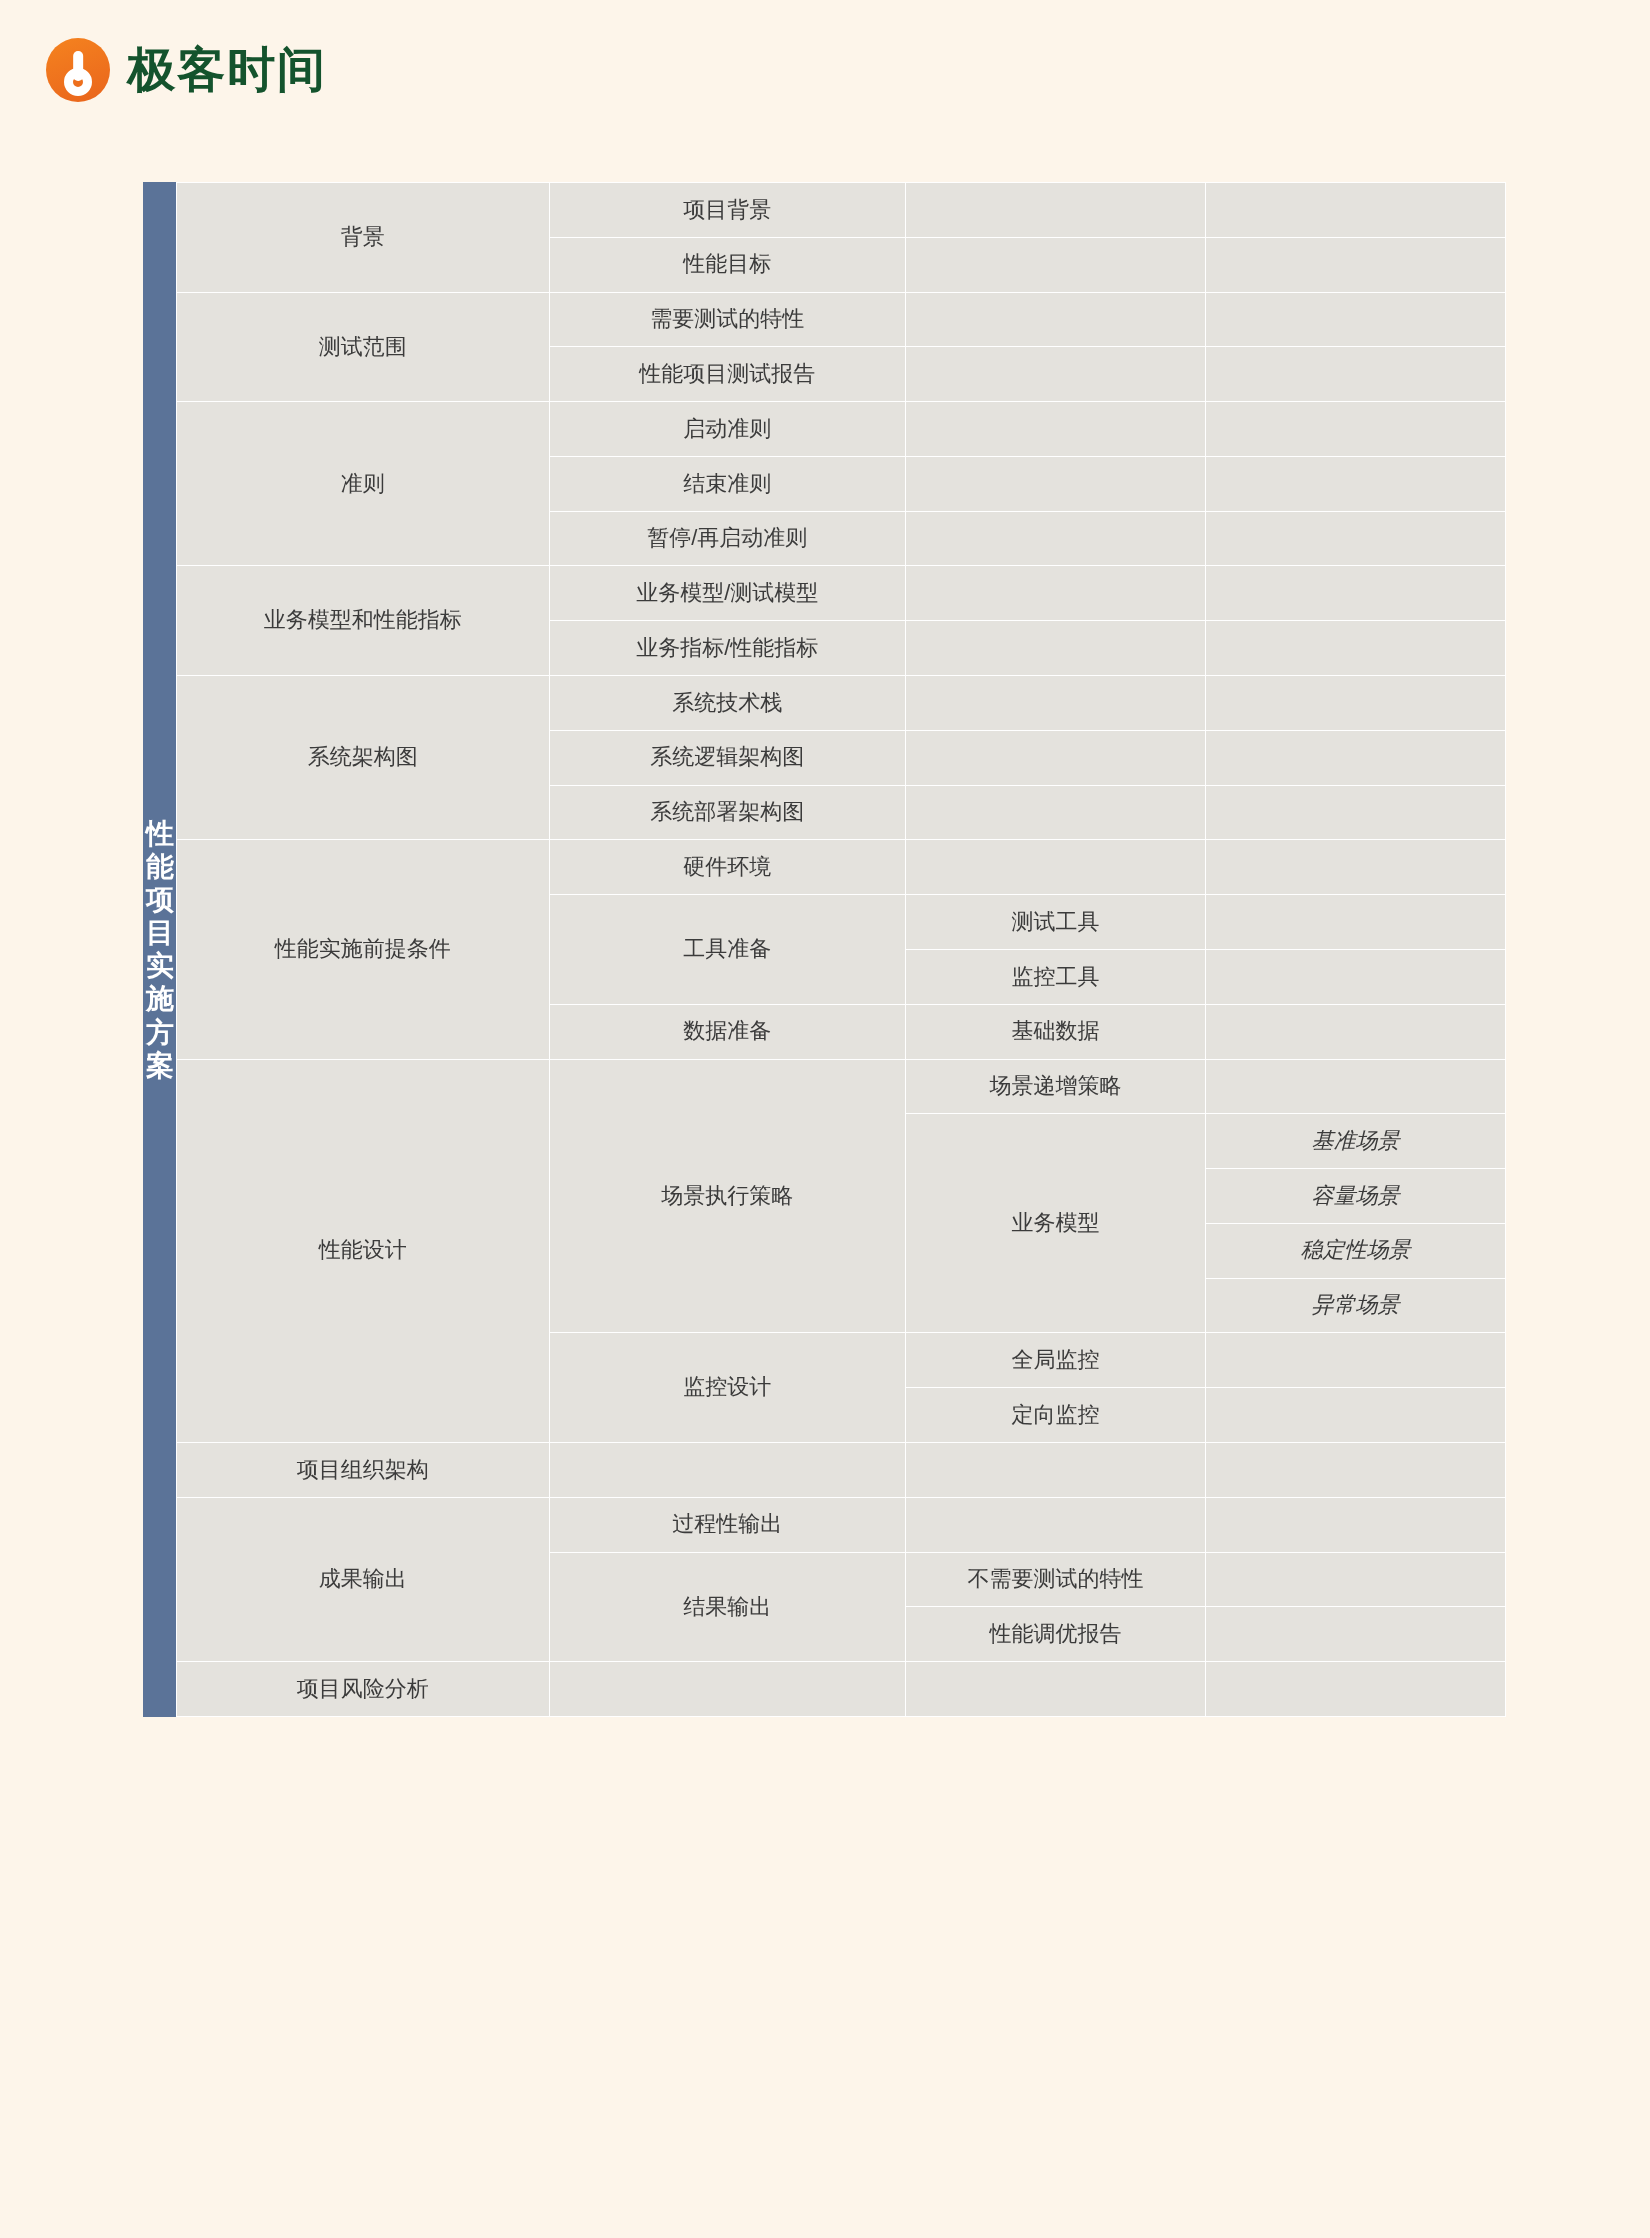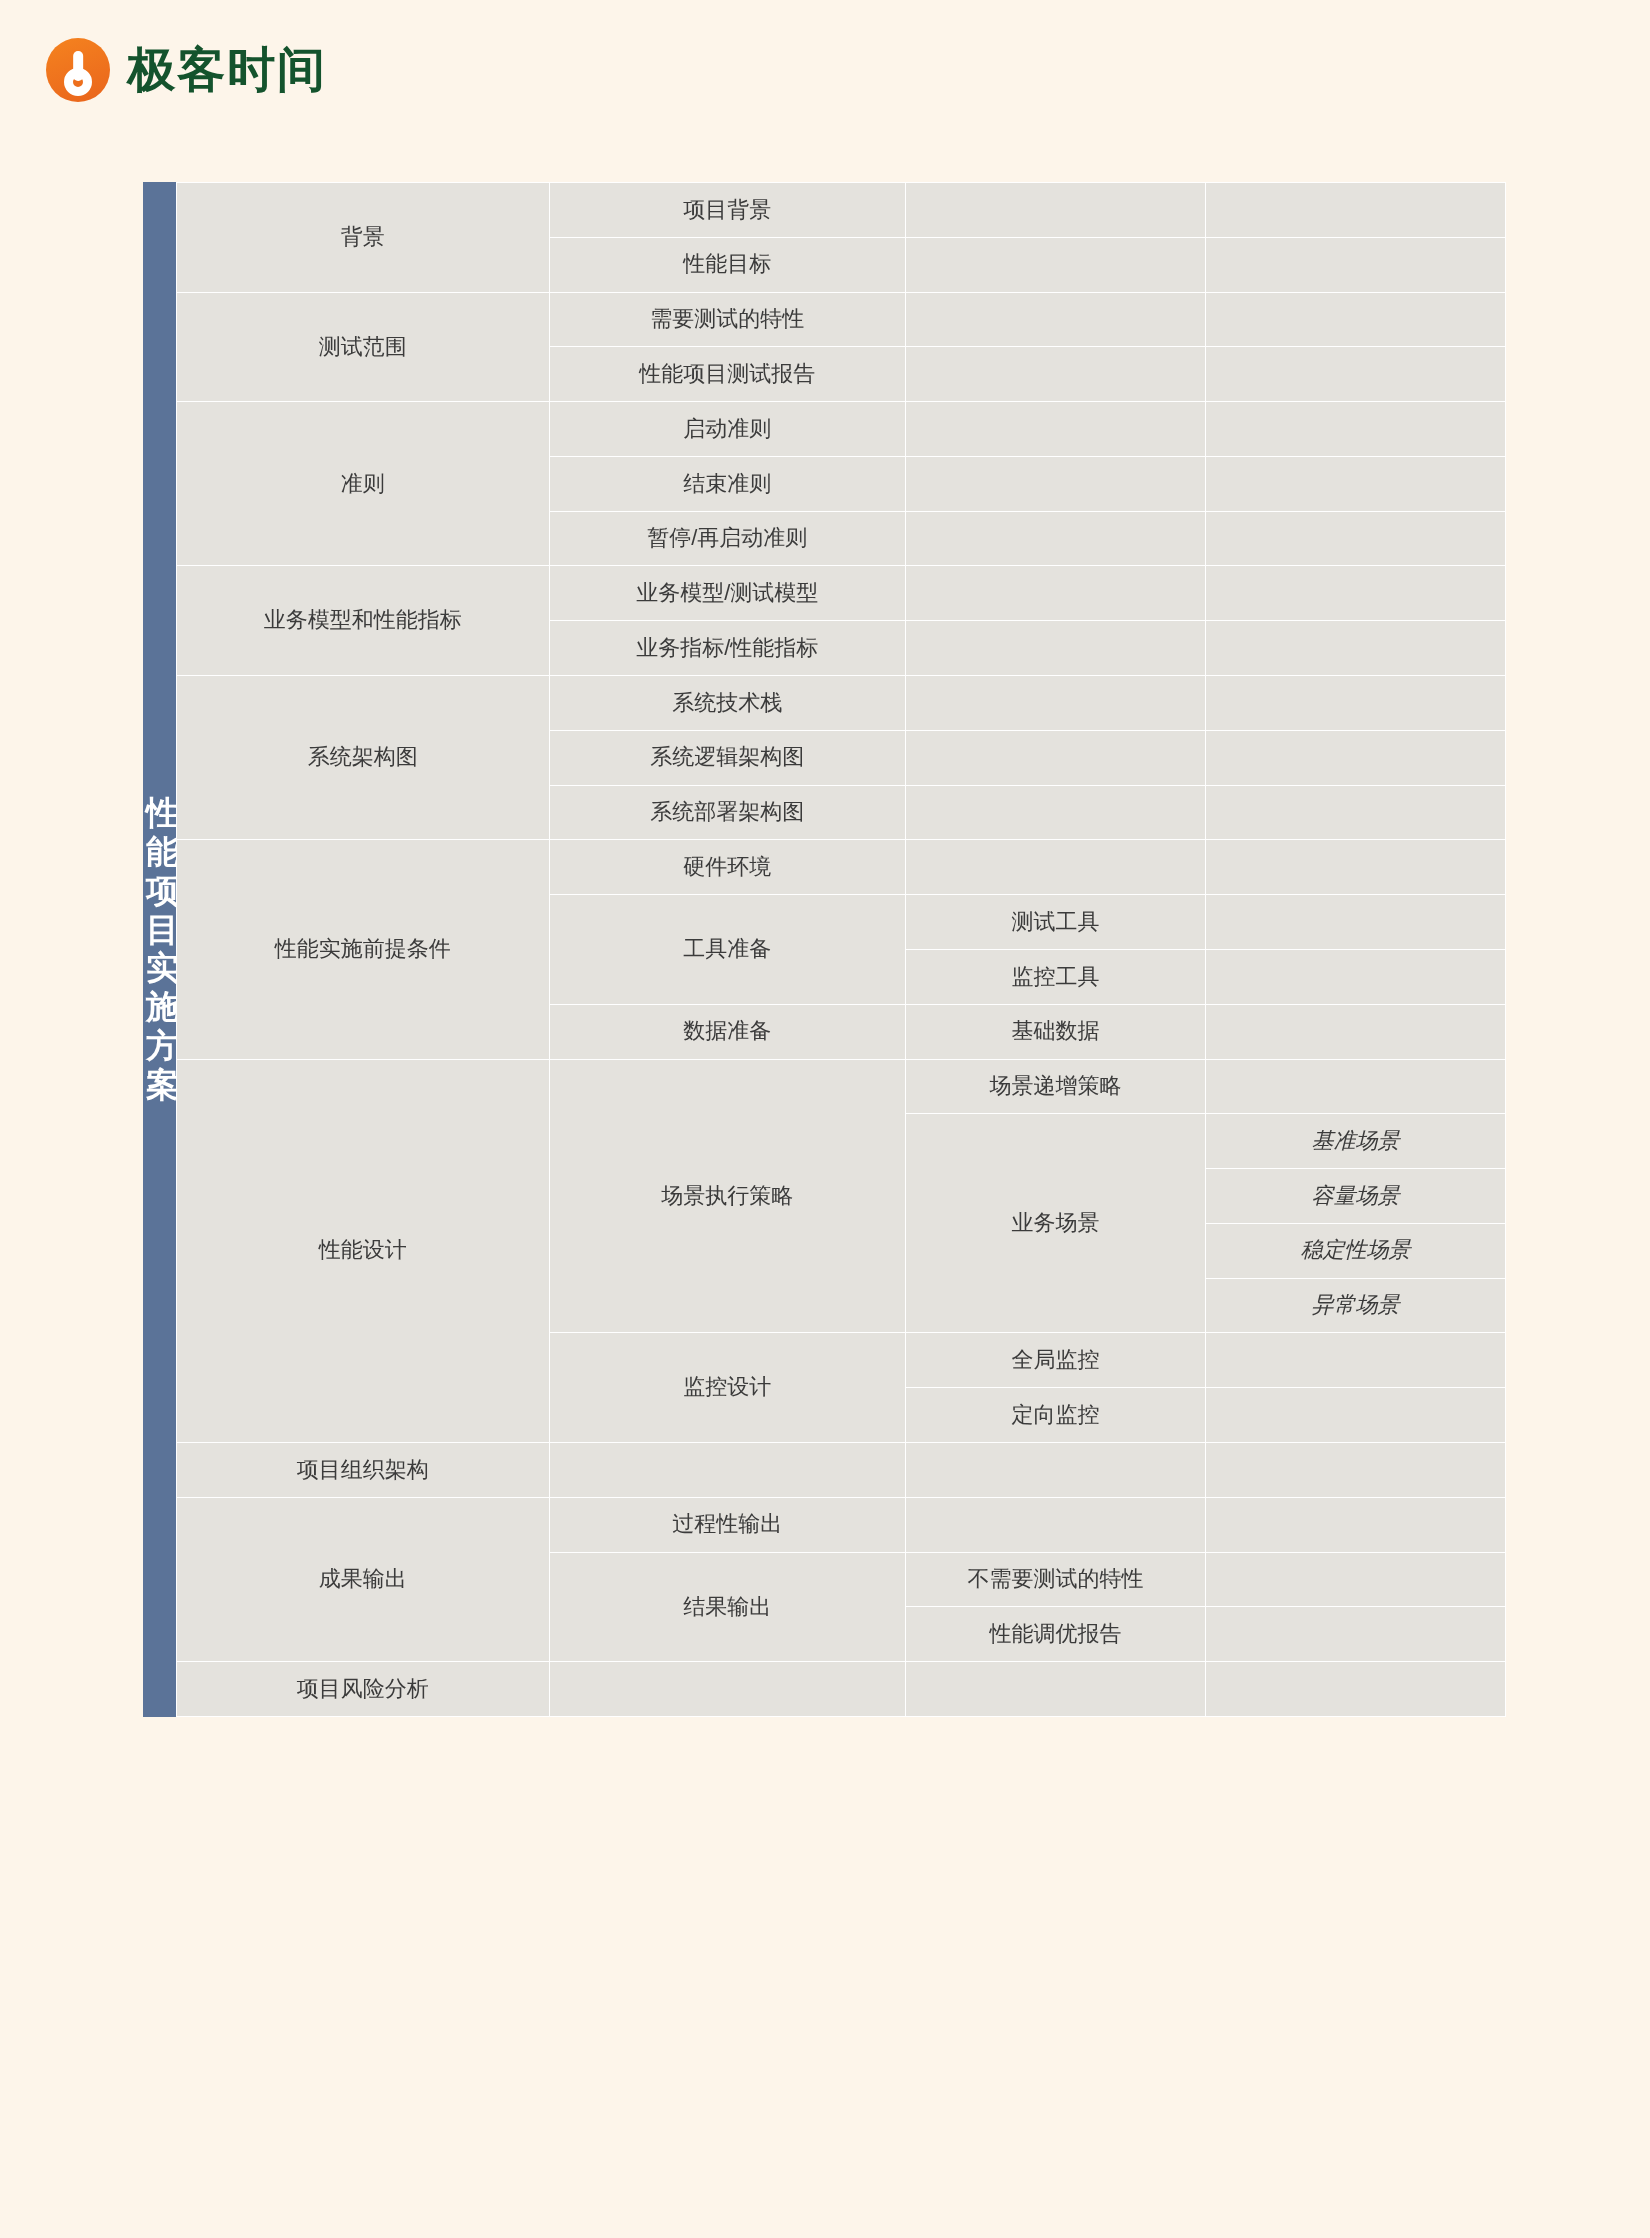--- a/index.html
+++ b/index.html
@@ -76,21 +76,21 @@
   }
   .spine {
     width: 33px;
     flex: 0 0 33px;
     background: #5b7398;
     display: flex;
     align-items: center;
     justify-content: center;
   }
   .spine-label {
-    font-size: 33px;
+    font-size: 28px;
     font-weight: 700;
     color: #ffffff;
     line-height: 1.18;
     letter-spacing: 1px;
     width: 27px;
     text-align: center;
     word-break: break-all;
     writing-mode: horizontal-tb;
   }
 
@@ -227,21 +227,21 @@
         <td class="lvl4 blank-light"></td>
       </tr>
 
       <tr>
         <td class="lvl1" rowspan="7">性能设计</td>
         <td class="lvl2" rowspan="5">场景执行策略</td>
         <td class="lvl3">场景递增策略</td>
         <td class="lvl4 blank-light"></td>
       </tr>
       <tr>
-        <td class="lvl3" rowspan="4">业务场景</td>
+        <td class="lvl3" rowspan="4">业务模型</td>
         <td class="lvl4">基准场景</td>
       </tr>
       <tr>
         <td class="lvl4">容量场景</td>
       </tr>
       <tr>
         <td class="lvl4">稳定性场景</td>
       </tr>
       <tr>
         <td class="lvl4">异常场景</td>

